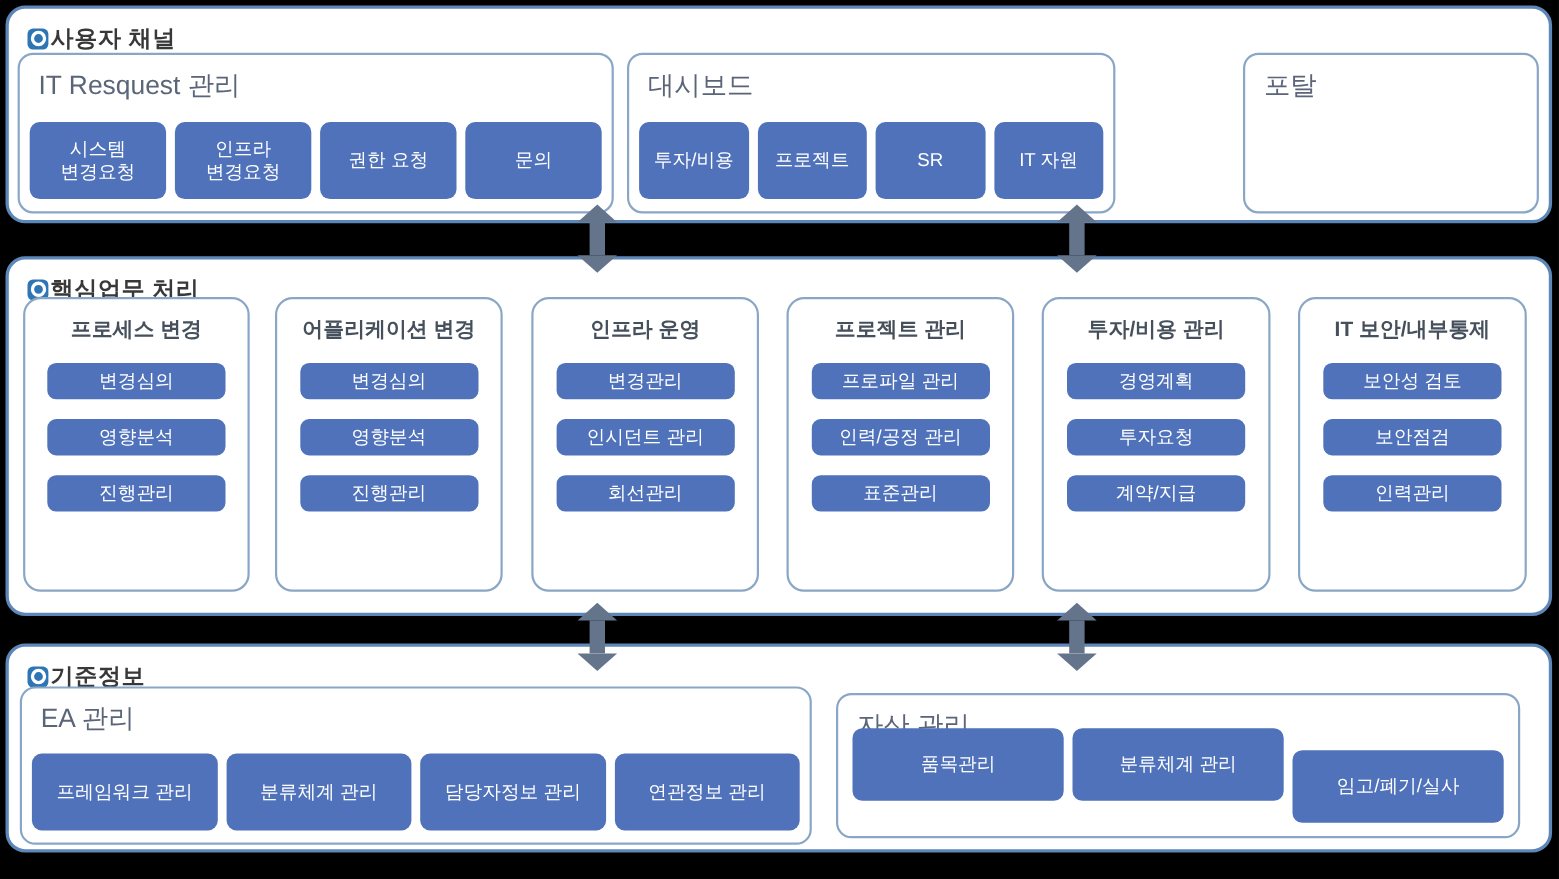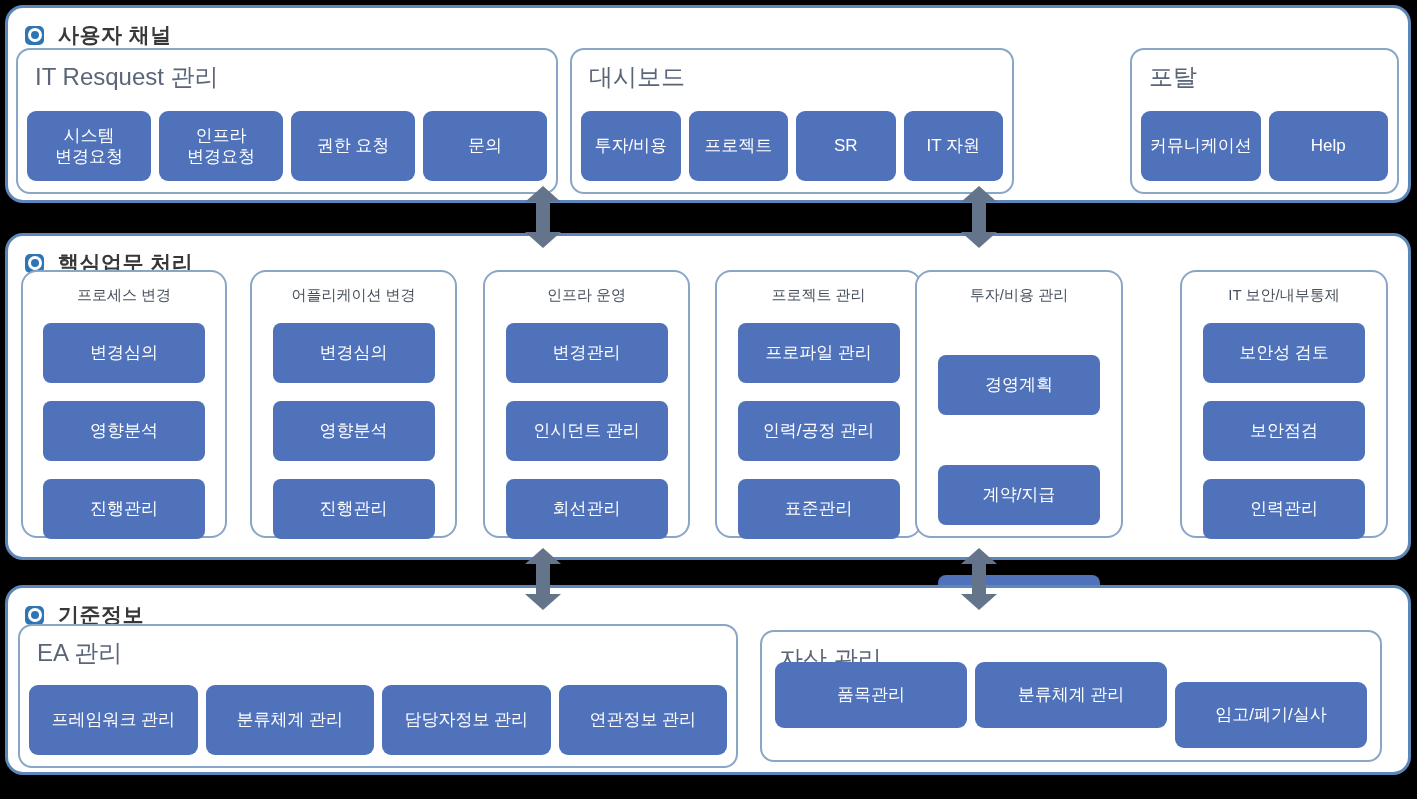--- a/index.html
+++ b/index.html
@@ -9,36 +9,36 @@
     --column-title-text:#46505c; --bullet-blue:#2e75b6;
   }
   *{margin:0;padding:0;box-sizing:border-box;}
   body{font-family:"Liberation Sans","DejaVu Sans",sans-serif;background:#222;}
   .canvas{position:relative;width:1417px;height:799px;background:var(--canvas-bg);overflow:hidden;}
   .section{position:absolute;left:5px;width:1406px;background:var(--section-bg);
     border:3px solid var(--section-border);border-radius:18px;}
   .sec1{top:5px;height:198px;}
   .sec2{top:233px;height:327px;}
   .sec3{top:585px;height:190px;}
-  .sec-header{display:flex;align-items:center;gap:14px;padding:13px 0 0 17px;}
+  .sec-header{display:flex;align-items:center;gap:2px;padding:13px 0 0 17px;}
   .sec-icon{width:19px;height:19px;border-radius:5px;background:var(--bullet-blue);
     display:flex;align-items:center;justify-content:center;flex:0 0 auto;}
   .sec-icon-ring{width:8px;height:8px;border-radius:50%;border:3px solid #fff;box-sizing:content-box;}
   .sec-title{font-size:21px;font-weight:bold;color:var(--section-title-text);letter-spacing:.5px;}
   .group{position:absolute;background:#fff;border:2px solid var(--group-border);border-radius:14px;}
   .group-title{font-size:24px;color:var(--group-title-text);padding:11px 0 0 17px;white-space:nowrap;}
   .btn-row{position:absolute;left:9px;right:9px;bottom:11px;display:flex;gap:8px;}
   .btn{background:var(--module-blue);color:var(--module-text);border-radius:9px;
     display:flex;align-items:center;justify-content:center;text-align:center;
     font-size:17px;line-height:1.25;white-space:pre-line;flex:1;}
   .btn-lg{height:70px;}
   .col{position:absolute;top:34px;height:268px;background:#fff;border:2px solid var(--group-border);
     border-radius:16px;display:flex;flex-direction:column;align-items:center;}
-  .col-title{font-size:15px;font-weight:normal;color:var(--column-title-text);margin-top:14px;white-space:nowrap;}
-  .col .btn{flex:0 0 auto;width:162px;height:60px;margin-top:18px;border-radius:8px;}
+  .col-title{font-size:19px;font-weight:bold;color:var(--column-title-text);margin-top:14px;white-space:nowrap;}
+  .col .btn{flex:0 0 auto;width:162px;height:33px;margin-top:18px;border-radius:8px;}
   .col .btn:first-of-type{margin-top:20px;}
   .varrow{position:absolute;width:36px;height:62px;z-index:5;}
   .varrow .head-up{width:0;height:0;margin:0 auto;
     border-left:18px solid transparent;border-right:18px solid transparent;
     border-bottom:16px solid var(--arrow-gray);}
   .varrow .shaft{width:14px;height:30px;margin:0 auto;background:var(--arrow-gray);}
   .varrow .head-down{width:0;height:0;margin:0 auto;
     border-left:18px solid transparent;border-right:18px solid transparent;
     border-top:16px solid var(--arrow-gray);}
 </style>
@@ -72,24 +72,20 @@
       <div class="btn-row">
         <div class="btn btn-lg">투자/비용</div>
         <div class="btn btn-lg">프로젝트</div>
         <div class="btn btn-lg">SR</div>
         <div class="btn btn-lg">IT 자원</div>
       </div>
     </div>
 
     <div class="group" style="left:1122px;top:40px;width:269px;height:146px;">
       <div class="group-title">포탈</div>
-      <div class="btn-row">
-        <div class="btn btn-lg">커뮤니케이션</div>
-        <div class="btn btn-lg">Help</div>
-      </div>
     </div>
   </div>
 
   <div class="varrow" style="left:525px;top:186px;">
     <div class="head-up"></div>
     <div class="shaft"></div>
     <div class="head-down"></div>
   </div>
   <div class="varrow" style="left:961px;top:186px;">
     <div class="head-up"></div>
@@ -126,25 +122,25 @@
       <div class="btn">표준관리</div>
     </div>
 
     <div class="col" style="left:475px;width:207px;">
       <div class="col-title">인프라 운영</div>
       <div class="btn">변경관리</div>
       <div class="btn">인시던트 관리</div>
       <div class="btn">회선관리</div>
     </div>
 
-    <div class="col" style="left:907px;width:208px;gap:32px;">
+    <div class="col" style="left:939px;width:208px;">
       <div class="col-title">투자/비용 관리</div>
       <div class="btn">경영계획</div>
+      <div class="btn">투자요청</div>
       <div class="btn">계약/지급</div>
-      <div class="btn">투자요청</div>
     </div>
 
     <div class="col" style="left:1172px;width:208px;">
       <div class="col-title">IT 보안/내부통제</div>
       <div class="btn">보안성 검토</div>
       <div class="btn">보안점검</div>
       <div class="btn">인력관리</div>
     </div>
   </div>
 

